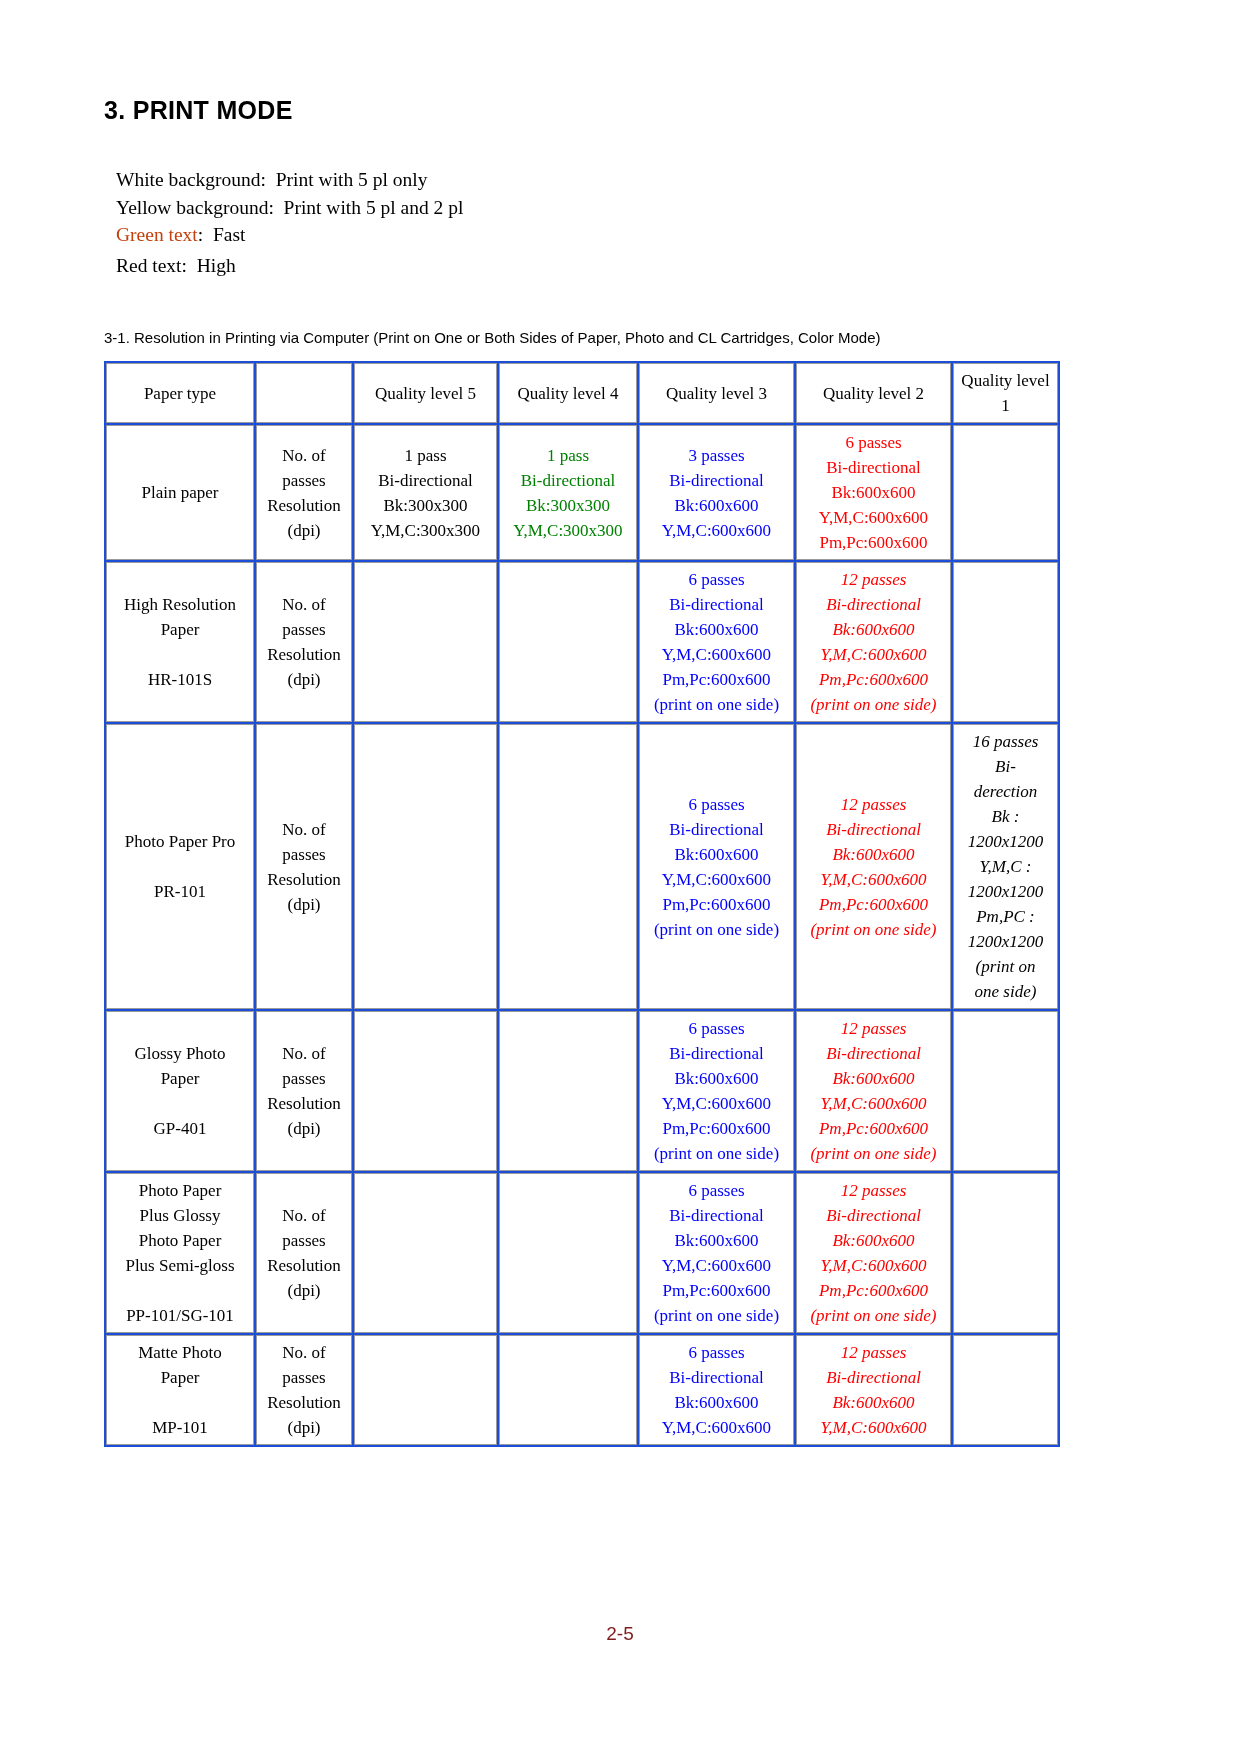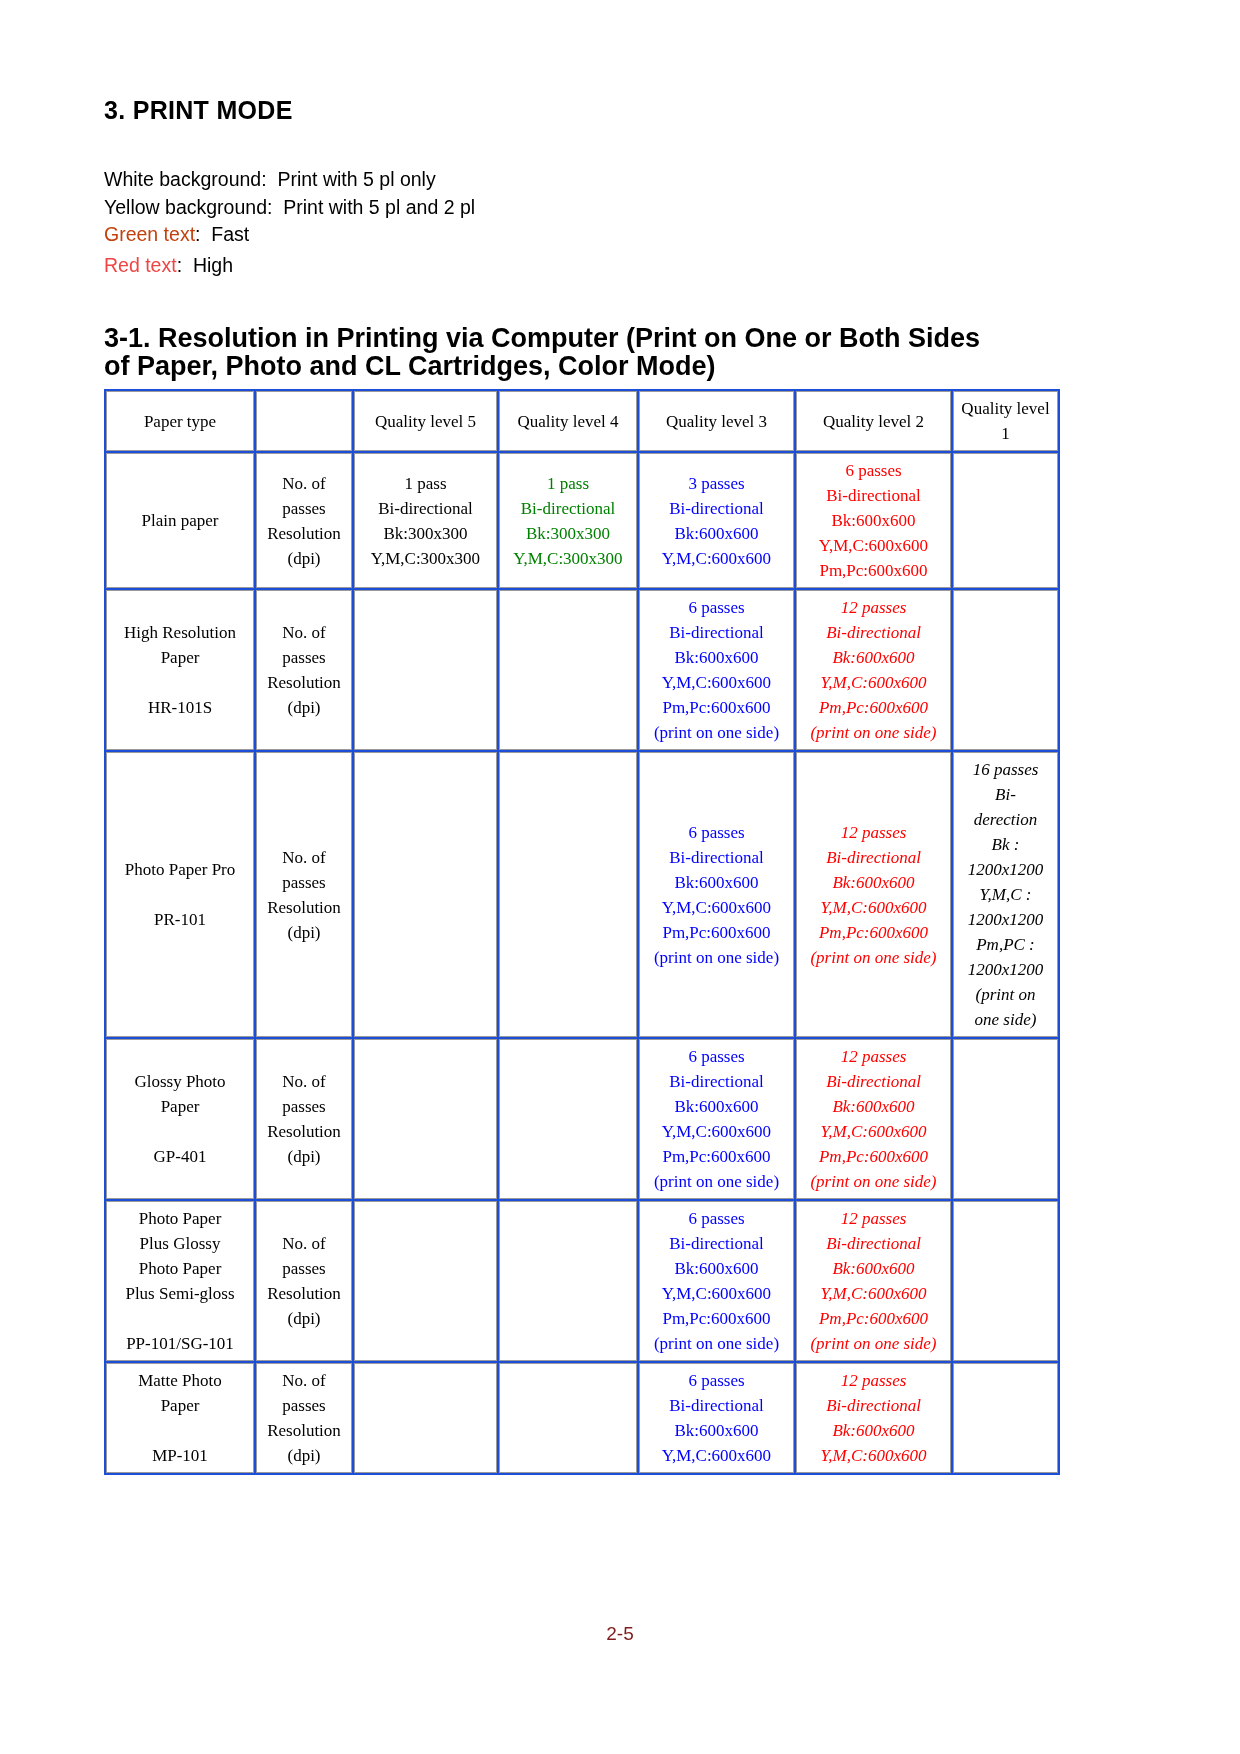--- a/index.html
+++ b/index.html
@@ -35,36 +35,36 @@
     font-weight: bold;
     letter-spacing: 0.3px;
     margin: 0 0 42px 0;
     padding: 0;
     color: #000;
   }
   .legend {
     margin: 0 0 46px 0;
   }
   .legend-line {
-    font-family: Liberation Sans, sans-serif;
+    font-family: Liberation Serif, serif;
     font-size: 19.5px;
     line-height: 25.5px;
-    margin: 0 0 5px 0;
+    margin: 0 0 5px 12px;
     white-space: pre;
   }
   .legend-line.tight { margin-bottom: 2px; }
   .legend-line .lbl-green { color: #c2410c; }
   .legend-line .lbl-blue  { color: #0000ff; }
-  .legend-line .lbl-red   { color: #ef4444; }
+  .legend-line .lbl-red   { color: #000000; }
   .legend-line .rest      { color: #000000; }
 
   h2.subsection-title {
     font-family: "Liberation Sans", "DejaVu Sans", sans-serif;
-    font-size: 27px;
-    font-weight: bold;
+    font-size: 15px;
+    font-weight: normal;
     line-height: 28px;
     margin: 0 0 9px 0;
     padding: 0;
     color: #000;
     max-width: 880px;
   }
 
   
   table.print-mode-table {
     border-collapse: separate;

